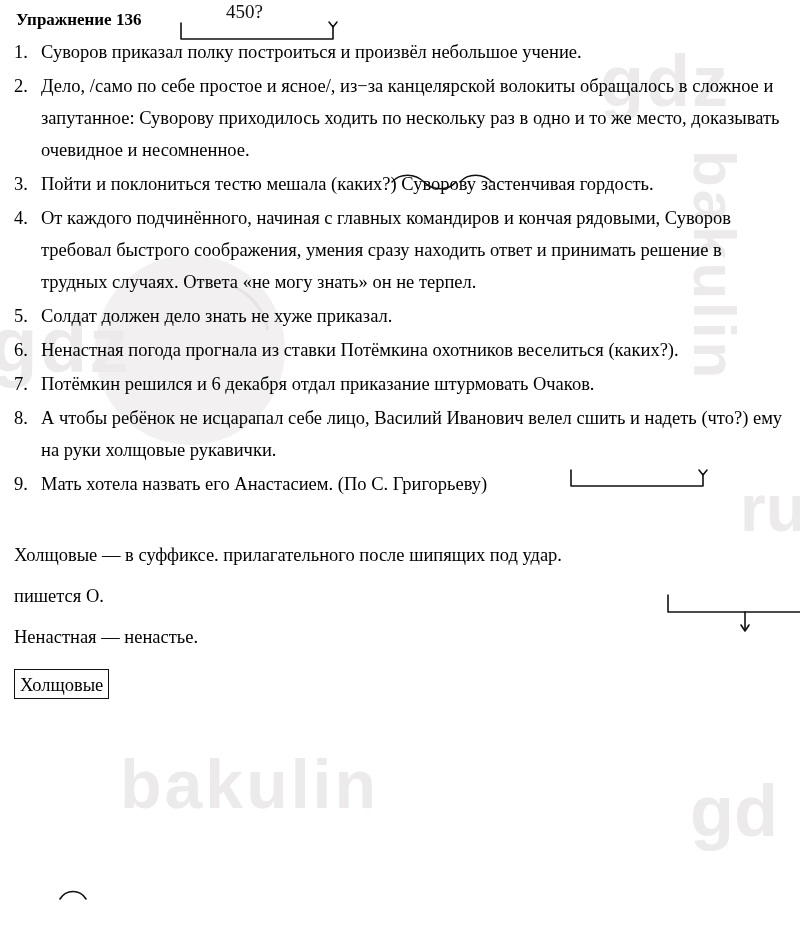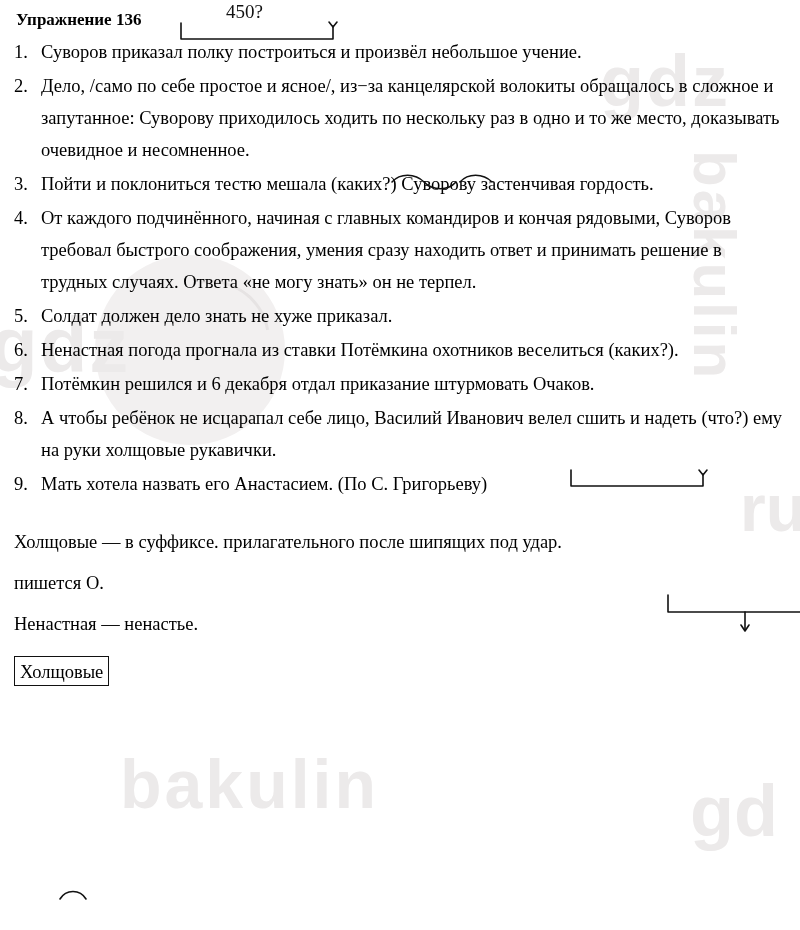--- a/index.html
+++ b/index.html
@@ -86,21 +86,21 @@
     position: absolute;
     left: 0;
     top: 0;
     width: 22px;
     text-align: left;
   }
 
   .tail {
     font-size: 18.5px;
     line-height: 1.9;
-    margin-top: 25px;
+    margin-top: 38px;
   }
   .tail p { margin: 0 0 6px 0; }
 
   .boxed {
     display: inline-block;
     border: 1.3px solid #111;
     padding: 5px 5px 2px 5px;
     font-size: 18.5px;
     position: relative;
   }

